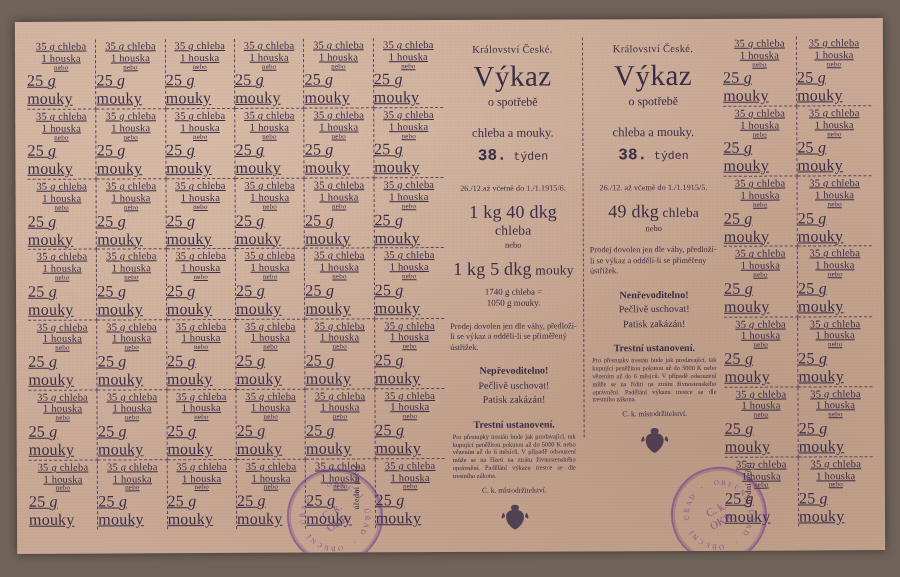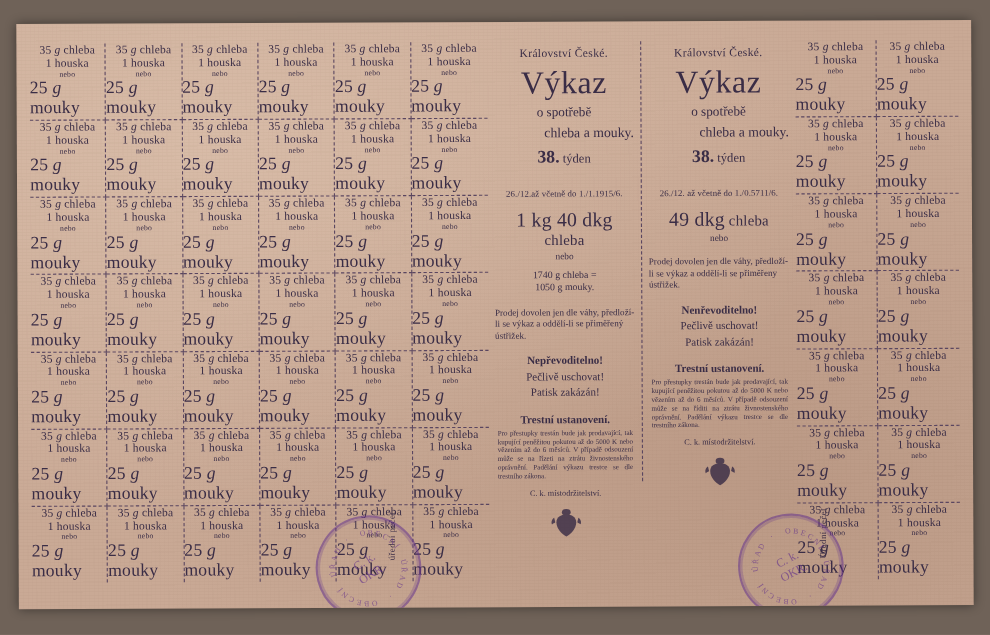--- a/index.html
+++ b/index.html
@@ -67,20 +67,21 @@
   }
   .coupon {
     border-right: 1px dashed #5a4660;
     border-bottom: 1px dashed #5a4660;
     display: flex;
     flex-direction: column;
     align-items: center;
     justify-content: center;
     line-height: 1.12;
     padding: 1px 0;
+    text-decoration: underline;
   }
   .coupon .l1 { font-size: 10.5px; letter-spacing: .2px; }
   .coupon .l2 { font-size: 10.5px; letter-spacing: .2px; }
   .coupon .l3 { font-size: 7px; letter-spacing: .2px; }
   .coupon .l4 { font-size: 16px; letter-spacing: .2px; }
   .coupon i { font-style: italic; }
   .edge-none { border-right: none; }
   .row-last { border-bottom: none; }
 
   
@@ -101,22 +102,22 @@
     margin-top: 4px;
     letter-spacing: .3px;
   }
   .vykaz {
     font-size: 29px;
     letter-spacing: .5px;
     margin-top: 5px;
     font-weight: 400;
   }
   .sub1 { font-size: 12px; margin-top: 2px; }
-  .sub2 { font-size: 12.5px; margin-top: 4px; text-align: right; }
-  .week { font-size: 11.5px; margin-top: 6px; }
+  .sub2 { font-size: 12.5px; margin-top: 16px; }
+  .week { font-size: 11.5px; margin-top: 6px; font-family: Liberation Mono, monospace; }
   .week b { font-size: 16px; font-weight: 700; }
   .dates { font-size: 8px; margin-top: 19px; letter-spacing: .1px; }
   .amount { font-size: 13.5px; margin-top: 9px; letter-spacing: .2px; }
   .amount .big { font-size: 18px; }
   .nebo { font-size: 8.5px; margin-top: 1px; }
   .equiv { font-size: 9px; margin-top: 7px; line-height: 1.25; }
   .para { font-size: 8.3px; margin-top: 12px; line-height: 1.28; text-align: left; }
   .warn { font-size: 10px; margin-top: 11px; line-height: 1.45; }
   .warn .w1 { font-weight: 700; }
   .tresni { font-size: 10px; margin-top: 11px; font-weight: bold; }
@@ -463,20 +464,24 @@
           <div class="week">
             <b>38.</b>
             <span>týden</span>
           </div>
           <div class="dates">26./12.až včetně do 1./1.1915/6.</div>
           <div class="amount">
             <span class="big">1 kg 40 dkg</span>
             <span>chleba</span>
           </div>
           <div class="nebo">nebo</div>
+          <div class="amount">
+            <span class="big">1 kg 5 dkg</span>
+            <span>mouky</span>
+          </div>
           <div class="equiv">
             <div>1740 g chleba =</div>
             <div>1050 g mouky.</div>
           </div>
           <div class="para">Prodej dovolen jen dle váhy, předloží-li se výkaz a oddělí-li se přiměřený ústřižek.</div>
           <div class="warn">
             <div class="w1">Nepřevoditelno!</div>
             <div>Pečlivě uschovat!</div>
             <div>Patisk zakázán!</div>
           </div>
@@ -497,21 +502,21 @@
 
         <div class="notice">
           <div class="kingdom">Království České.</div>
           <div class="vykaz">Výkaz</div>
           <div class="sub1">o spotřebě</div>
           <div class="sub2">chleba a mouky.</div>
           <div class="week">
             <b>38.</b>
             <span>týden</span>
           </div>
-          <div class="dates">26./12. až včetně do 1./0.5711/6.</div>
+          <div class="dates">26./12. až včetně do 1./1.1915/5.</div>
           <div class="amount">
             <span class="big">49 dkg</span>
             <span>chleba</span>
           </div>
           <div class="nebo">nebo</div>
           <div class="para">Prodej dovolen jen dle váhy, předloží-li se výkaz a oddělí-li se přiměřeny ústřižek.</div>
           <div class="warn">
             <div class="w1">Nenřevoditelno!</div>
             <div>Pečlivě uschovat!</div>
             <div>Patisk zakázán!</div>

